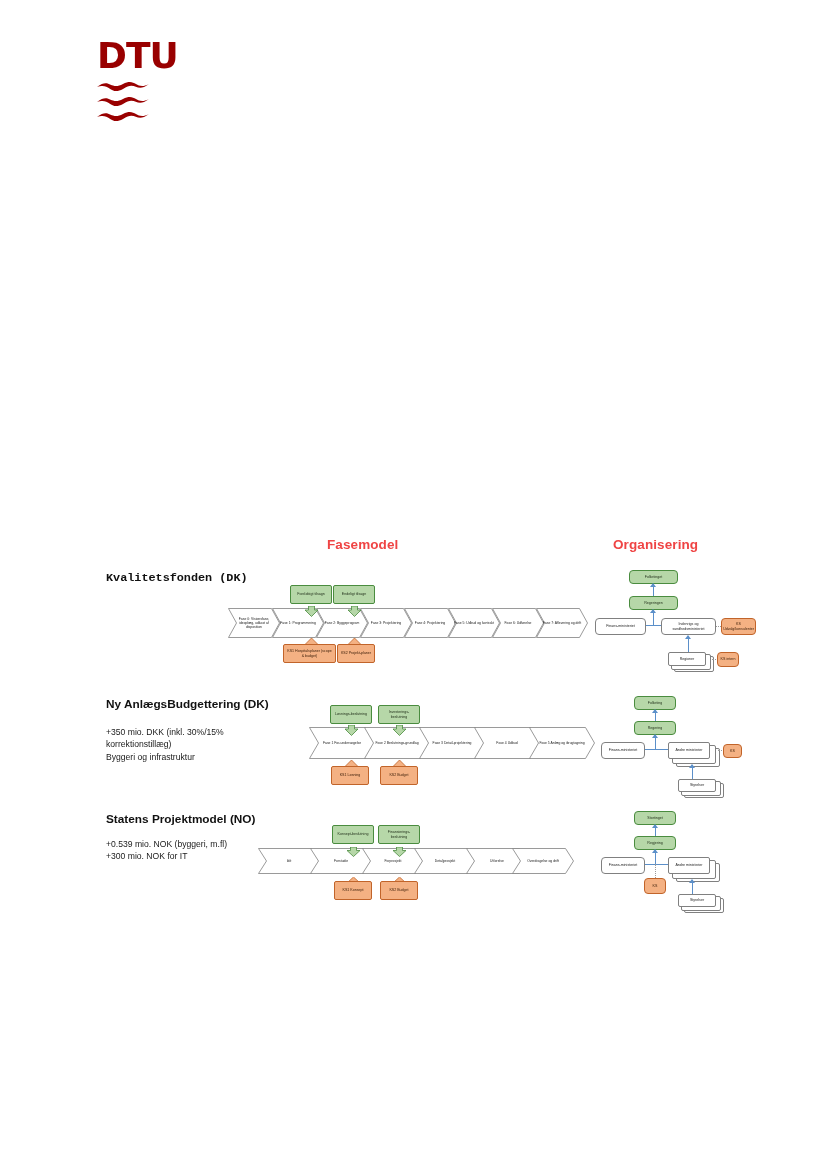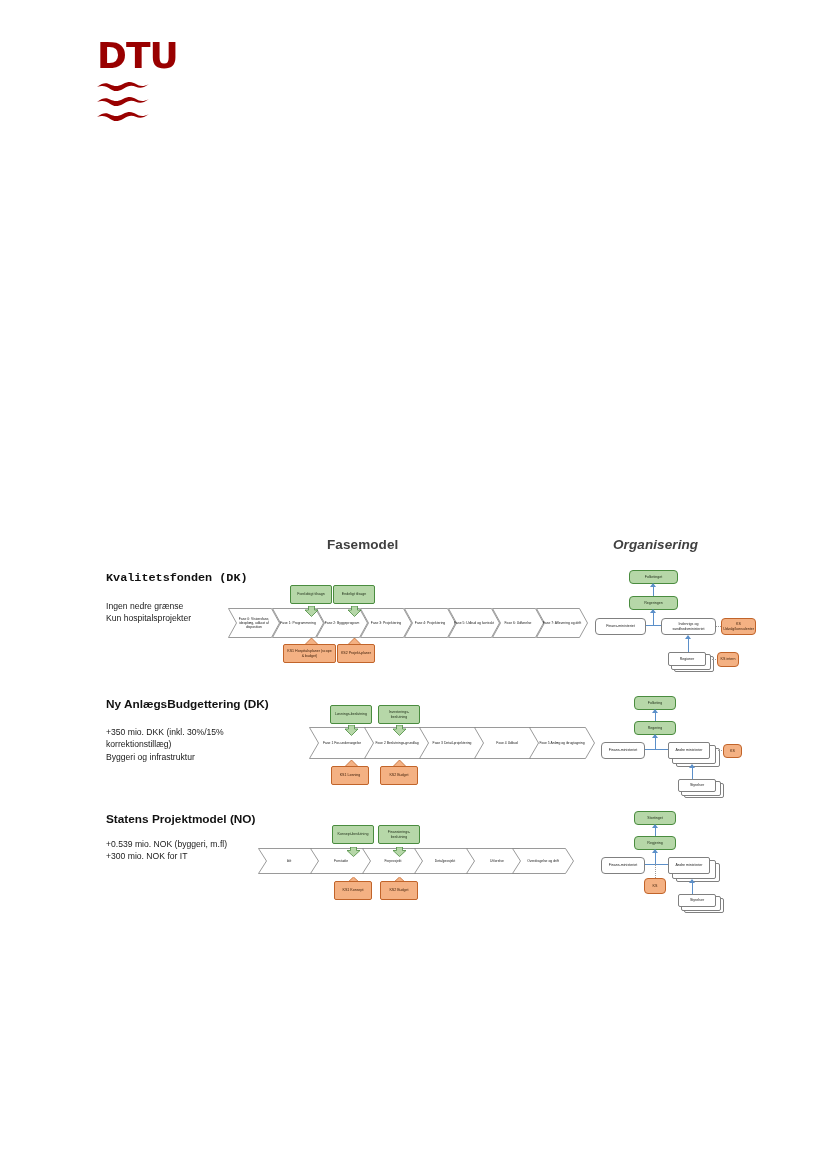--- a/index.html
+++ b/index.html
@@ -15,25 +15,25 @@
   .logo .wordmark{
     font-family:"DejaVu Sans", sans-serif;
     font-weight:bold;font-size:36px;letter-spacing:-1px;
     color:#990000;line-height:36px;
   }
   .waves{margin-top:6px;width:52px;}
   .waves svg{display:block;}
 
   
   .col-head{
-    position:absolute;font-weight:bold;font-size:13.5px;color:#404040;
+    position:absolute;font-weight:bold;font-size:13.5px;color:#ef4444;
     letter-spacing:.1px;
   }
   #head-fasemodel{left:327px;top:537px;}
-  #head-organisering{left:613px;top:537px;font-style:italic;}
+  #head-organisering{left:613px;top:537px;}
 
   
   .row-title{
     position:absolute;font-weight:bold;font-size:11.8px;color:#111;
     white-space:nowrap;
   }
   .row-sub{
     position:absolute;font-size:8.6px;color:#1a1a1a;line-height:12.4px;
     width:180px;
   }
@@ -110,24 +110,20 @@
         <path d="M0 22 C13 12, 13 26, 26 19 C39 12, 39 26, 52 19 C39 29, 39 15, 26 24 C13 31, 13 17, 0 22 Z" fill="#990000"></path>
         <path d="M0 37 C13 27, 13 41, 26 34 C39 27, 39 41, 52 34 C39 44, 39 30, 26 39 C13 46, 13 32, 0 37 Z" fill="#990000"></path>
       </svg>
     </div>
   </div>
 
   <div class="col-head" id="head-fasemodel">Fasemodel</div>
   <div class="col-head" id="head-organisering">Organisering</div>
 
   <div class="row-title" style="left:106px;top:571px;font-family:Liberation Mono, monospace;">Kvalitetsfonden (DK)</div>
-  <div class="row-sub" style="left:106px;top:600px;">
-    <div>Ingen nedre grænse</div>
-    <div>Kun hospitalsprojekter</div>
-  </div>
 
   <div class="chevrow" style="left:228px;top:608px;width:348px;height:30px;">
 
     <div class="chev" style="left:0px;top:0px;width:52px;height:30px;">
       <svg width="52" height="30">
           <polygon points="0.5,0.5 43.5,0.5 51.5,15 43.5,29.5 0.5,29.5 8.5,15" fill="#ffffff" stroke="#808080" stroke-width="0.8"></polygon>
         </svg>
       <div class="lbl">Fase 0: Visionsfase, ideoplæg, udkast af disposition</div>
     </div>
     <div class="chev" style="left:44px;top:0px;width:52px;height:30px;">

